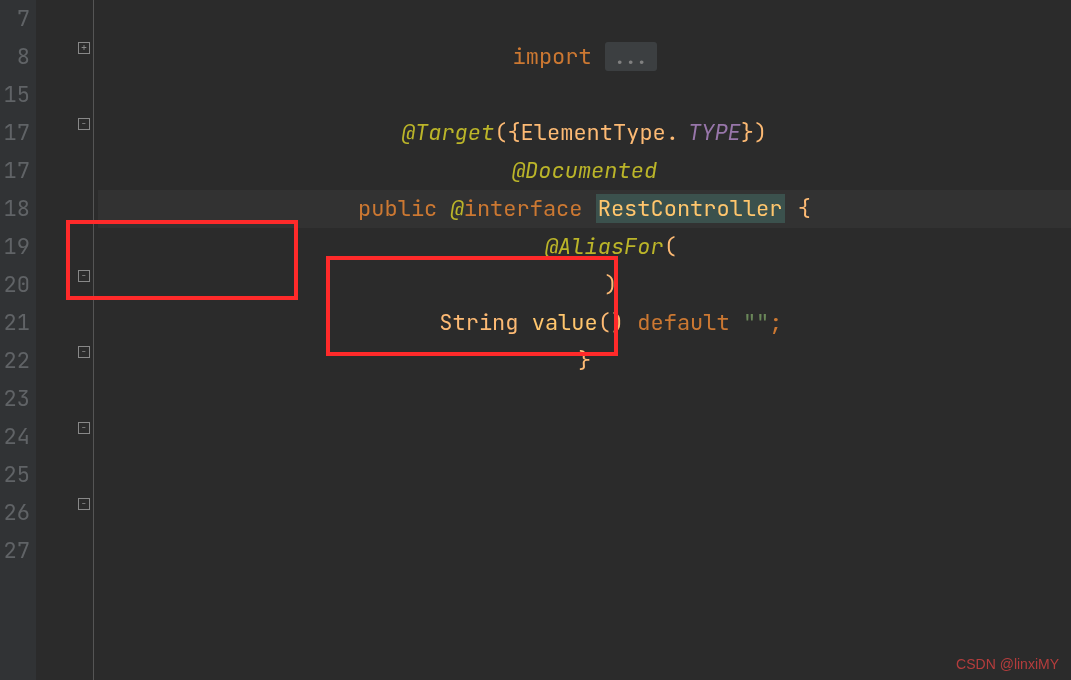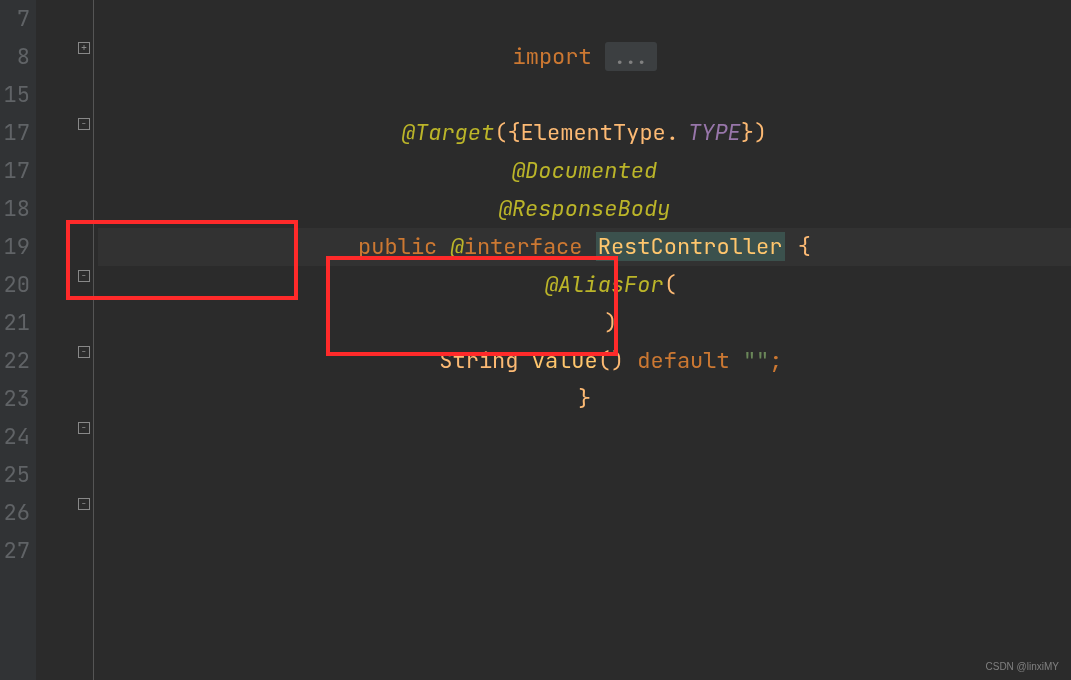--- a/index.html
+++ b/index.html
@@ -76,22 +76,22 @@
   }
   .redbox {
     position:absolute;
     border:4px solid #ff2a2a;
     pointer-events:none;
   }
   .watermark {
     position:absolute;
     right:12px;
     bottom:8px;
-    color:#a3a3a3;
-    font-size:10px;
+    color:#ef4444;
+    font-size:14px;
     font-family:sans-serif;
     opacity:.7;
   }
 </style>
 </head>
 <body>
 
 <div class="editor">
   <div class="gutter">
     <div>7</div>
@@ -119,21 +119,20 @@
     <span class="fold-icon" style="top:422px;">−</span>
     <span class="fold-icon" style="top:498px;">−</span>
   </div>
 
   <div class="code">
     <div class="line"></div>
     <div class="line"><span class="kw">import </span><span class="fold-box">...</span></div>
     <div class="line"></div>
     <div class="line"><span class="anno">@Target</span><span class="ident">({ElementType.</span><span class="type-it">TYPE</span><span class="ident">})</span></div>
     <div class="line"><span class="anno">@Documented</span></div>
-    <div class="line"><span class="anno">@ResponseBody</span></div>
     <div class="line hl"><span class="kw">public </span><span class="anno">@</span><span class="kw">interface</span><span> </span><span class="id-hl">RestController</span><span class="ident"> {</span></div>
     <div class="line">    <span class="anno">@AliasFor</span><span class="ident">(</span></div>
     <div class="line">    <span class="ident">)</span></div>
     <div class="line">    <span class="ident">String </span><span style="color:#ffc66d">value</span><span class="ident">() </span><span class="kw">default </span><span class="str">""</span><span class="kw">;</span></div>
     <div class="line"><span class="ident">}</span></div>
     <div class="line"></div>
 
     <div class="redbox" style="left:-28px; top:220px; width:232px; height:80px;"></div>
     <div class="redbox" style="left:232px; top:256px; width:292px; height:100px;"></div>
   </div>

